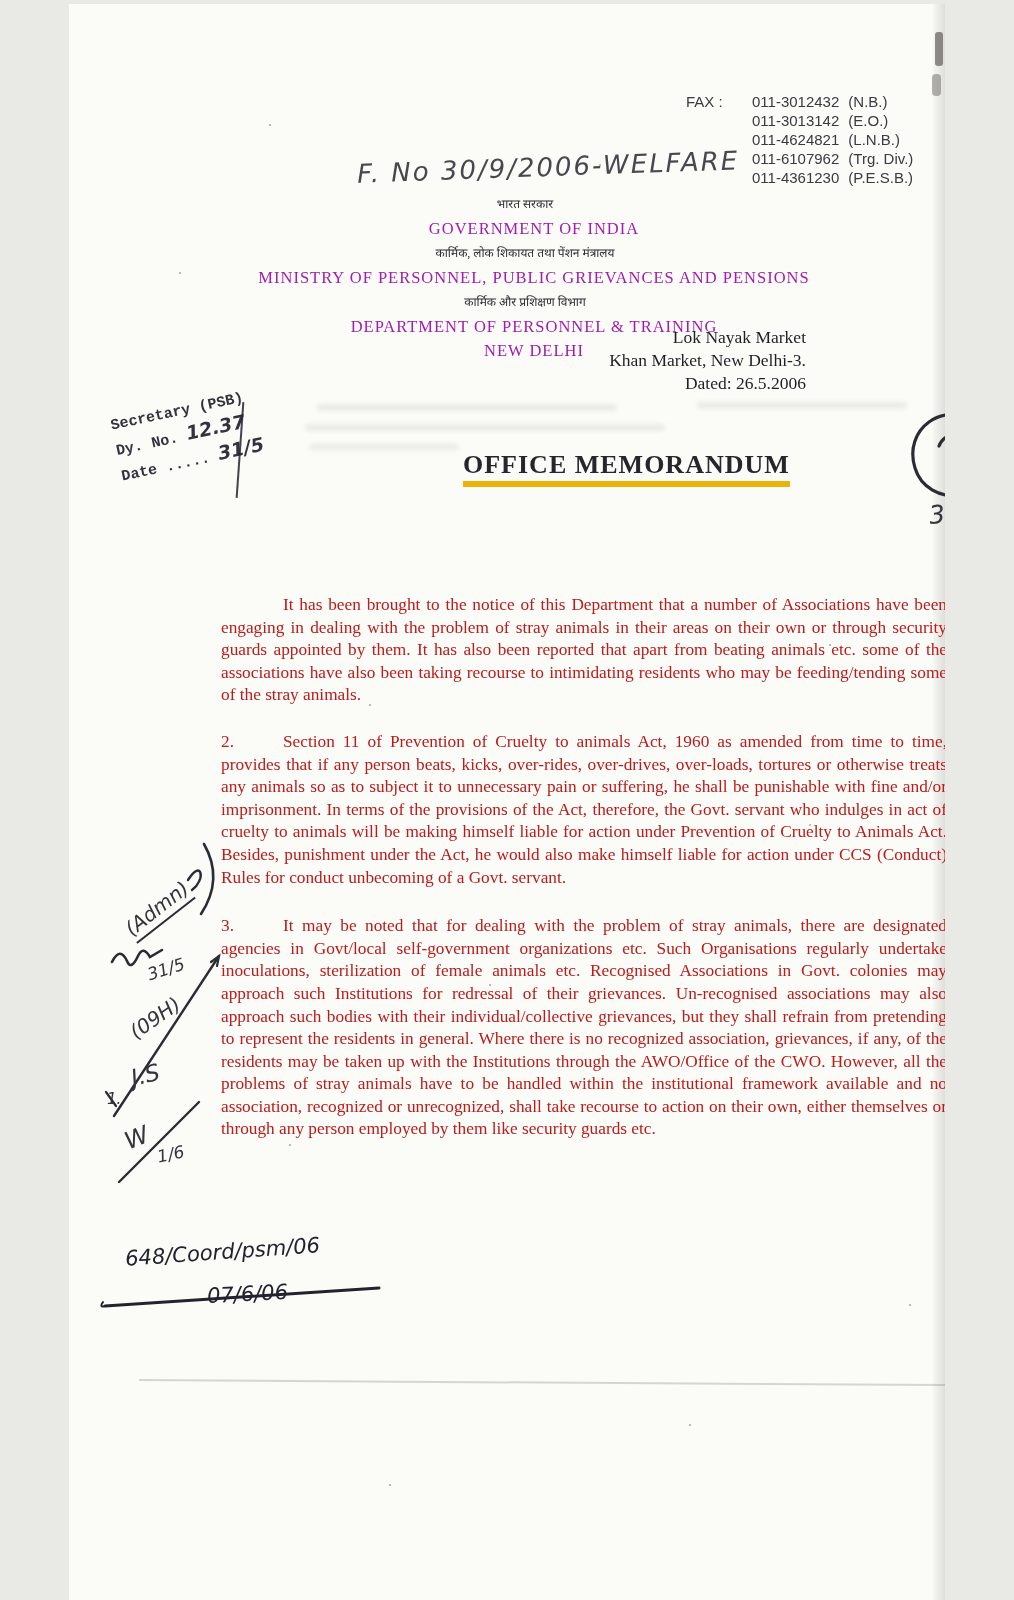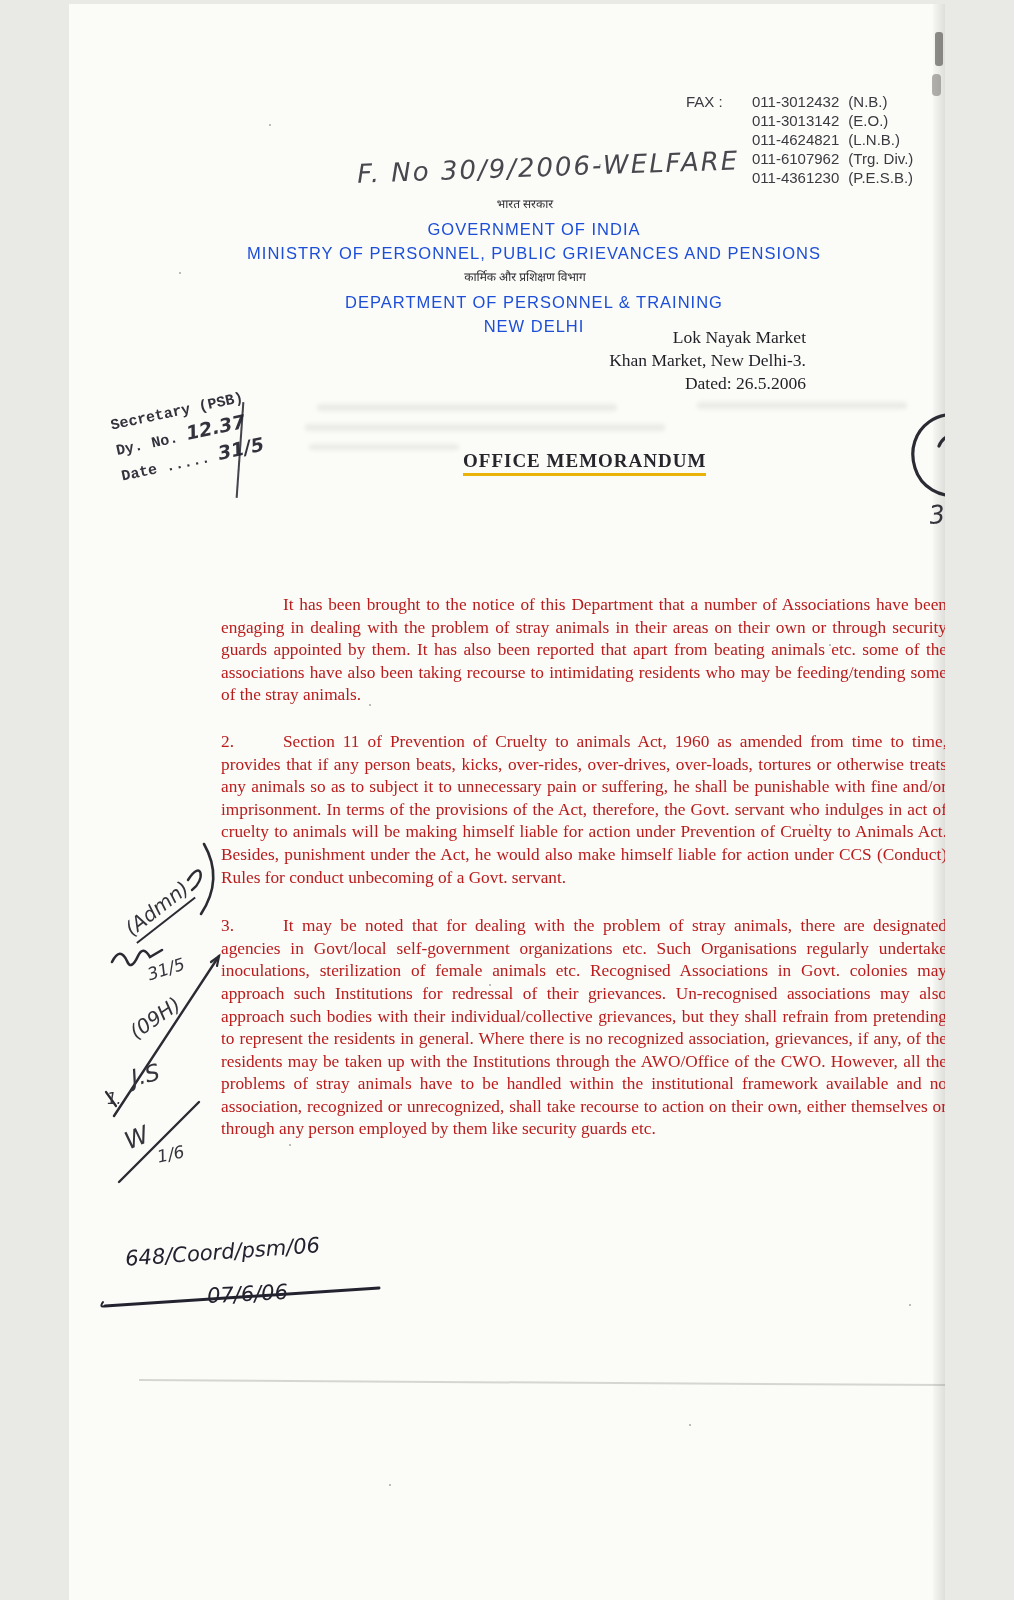--- a/index.html
+++ b/index.html
@@ -33,37 +33,37 @@
   
   .fax{position:absolute;left:617px;top:88px;display:flex;
     font-family:"Liberation Sans", sans-serif;font-size:15px;line-height:19px;color:#3a3a40;}
   .fax-label{width:66px;}
   .fax-row span.office{margin-left:9px;}
   .hw{font-family:"DejaVu Sans", sans-serif;font-style:italic;color:#34343c;}
   .fileno{position:absolute;left:288px;top:148px;font-size:26px;letter-spacing:2px;
     transform:rotate(-2deg);opacity:.9;}
   .gov-header{position:absolute;left:0;top:188px;width:912px;text-align:center;}
   .gov-header .hi{font-size:12px;line-height:25px;color:#2e2e34;}
-  .gov-header .en{font-family:Liberation Sans, sans-serif;font-size:16.5px;line-height:24px;
-    letter-spacing:1px;color:#1d4ed8;padding-left:18px;}
+  .gov-header .en{font-family:Liberation Serif, serif;font-size:16.5px;line-height:24px;
+    letter-spacing:1px;color:#a21caf;padding-left:18px;}
   .gov-header div{margin:0;}
   .city-hi{margin-top:2px;}
   .addr{position:absolute;right:139px;top:322px;text-align:right;font-size:17.5px;line-height:23px;color:#1f1f26;}
 
   
   .stamp{position:absolute;left:46px;top:396px;transform:rotate(-12deg);
     font-family:"Liberation Mono", monospace;font-weight:bold;font-size:15px;line-height:22px;
     color:#23232e;opacity:.92;}
   .stamp .val{font-family:"DejaVu Sans", sans-serif;font-style:italic;font-size:19px;font-weight:bold;}
   .stamp-stroke{position:absolute;left:170px;top:398px;width:2px;height:96px;background:#23232e;
     transform:rotate(4deg);opacity:.85;}
 
   
-  .om-title{position:absolute;left:394px;top:446px;font-size:19px;font-weight:bold;letter-spacing:1px;
-    border-bottom:3px solid #eab308;padding-bottom:1px;}
+  .om-title{position:absolute;left:394px;top:446px;font-size:26px;font-weight:bold;letter-spacing:1px;
+    border-bottom:6px solid #eab308;padding-bottom:1px;}
   .subject{position:absolute;left:152px;top:530px;width:726px;text-align:center;
     font-size:17.5px;font-weight:bold;}
 
   
   .sig-top{position:absolute;left:818px;top:402px;width:190px;height:150px;}
   .sig-top svg{position:absolute;left:0;top:0;}
   .sig-top .sig-date{position:absolute;left:42px;top:92px;font-size:25px;transform:rotate(-6deg);}
 
   
   .body-text{position:absolute;left:152px;top:590px;width:726px;
@@ -113,20 +113,21 @@
       <div class="fax-row"><span>011-6107962</span><span class="office">(Trg. Div.)</span></div>
       <div class="fax-row"><span>011-4361230</span><span class="office">(P.E.S.B.)</span></div>
     </div>
   </div>
 
   <div class="hw fileno">F. No 30/9/2006-WELFARE</div>
 
   <div class="gov-header">
     <div class="hi" lang="hi">भारत सरकार</div>
     <div class="en">GOVERNMENT OF INDIA</div>
+    <div class="hi" lang="hi">कार्मिक, लोक शिकायत तथा पेंशन मंत्रालय</div>
     <div class="en">MINISTRY OF PERSONNEL, PUBLIC GRIEVANCES AND PENSIONS</div>
     <div class="hi" lang="hi">कार्मिक और प्रशिक्षण विभाग</div>
     <div class="en">DEPARTMENT OF PERSONNEL &amp; TRAINING</div>
     <div class="en">NEW DELHI</div>
   </div>
 
   <div class="addr">
     <div>Lok Nayak Market</div>
     <div>Khan Market, New Delhi-3.</div>
     <div>Dated: 26.5.2006</div>

